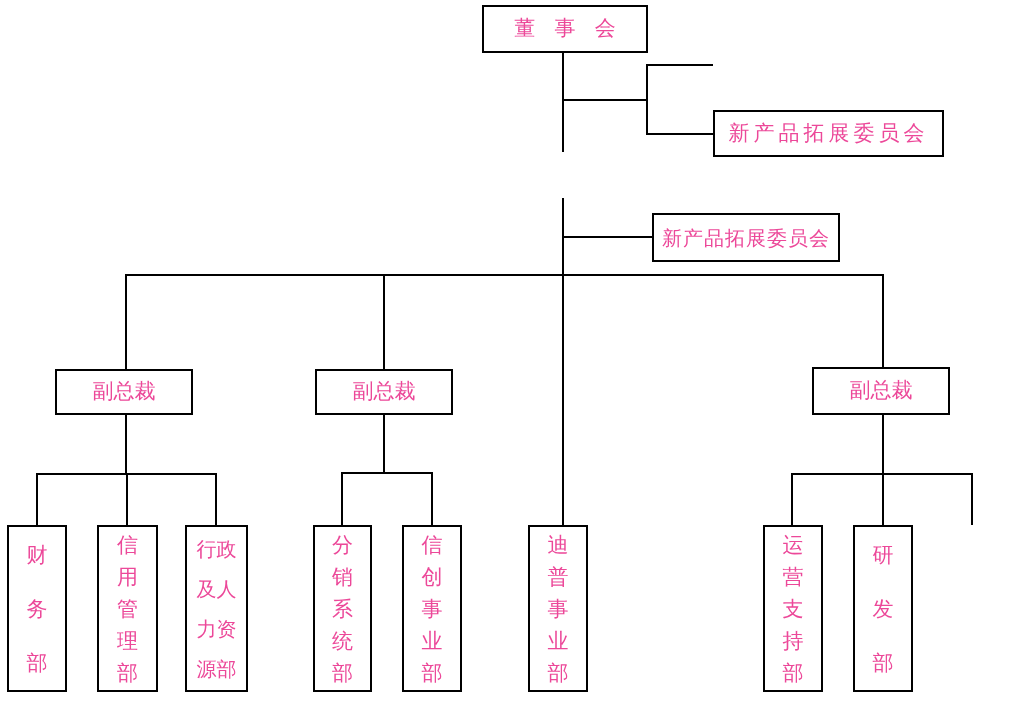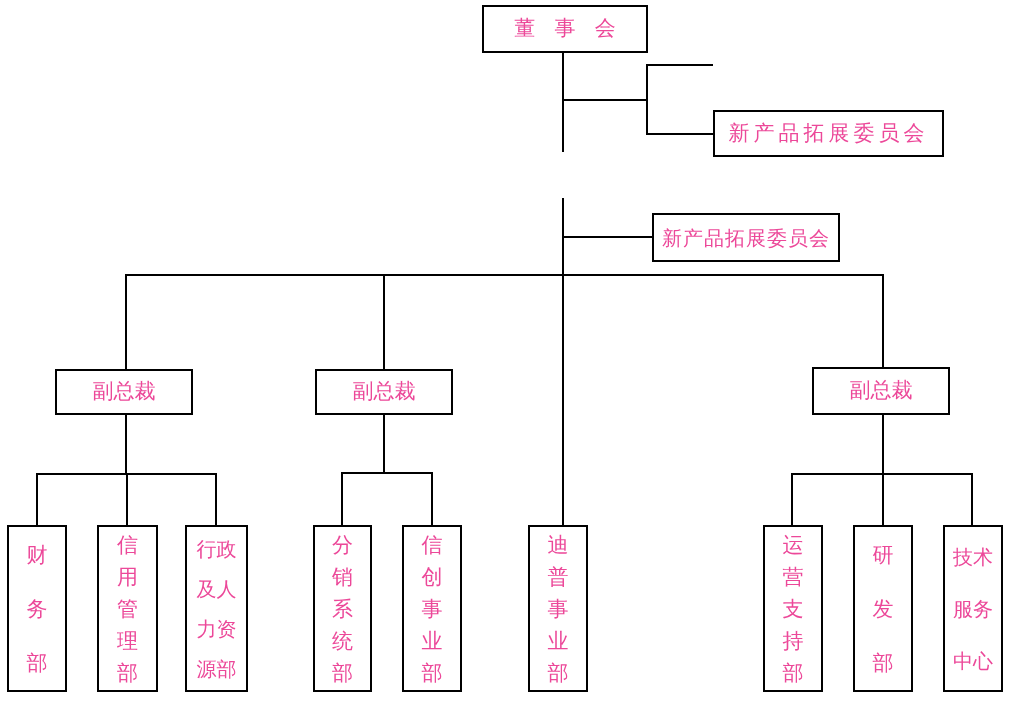--- a/index.html
+++ b/index.html
@@ -107,17 +107,14 @@
 业
 部</div>
   <div class="box vbox dept lh32" id="dept-ops">运
 营
 支
 持
 部</div>
   <div class="box vbox dept lh54" id="dept-rd">研
 发
 部</div>
-  <div class="box vbox dept lh52" id="dept-ts">技术
-服务
-中心</div>
 
 </div>
 
 </body></html>

